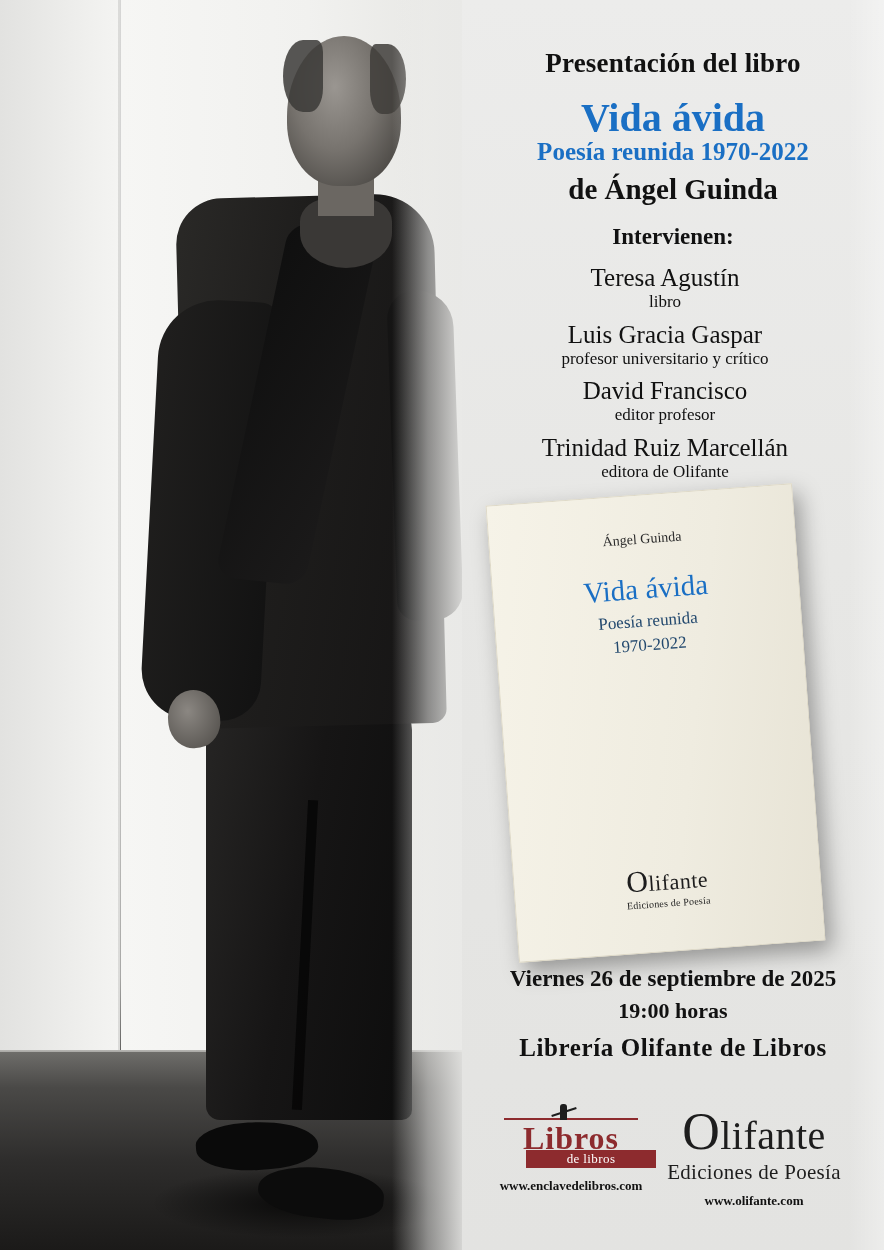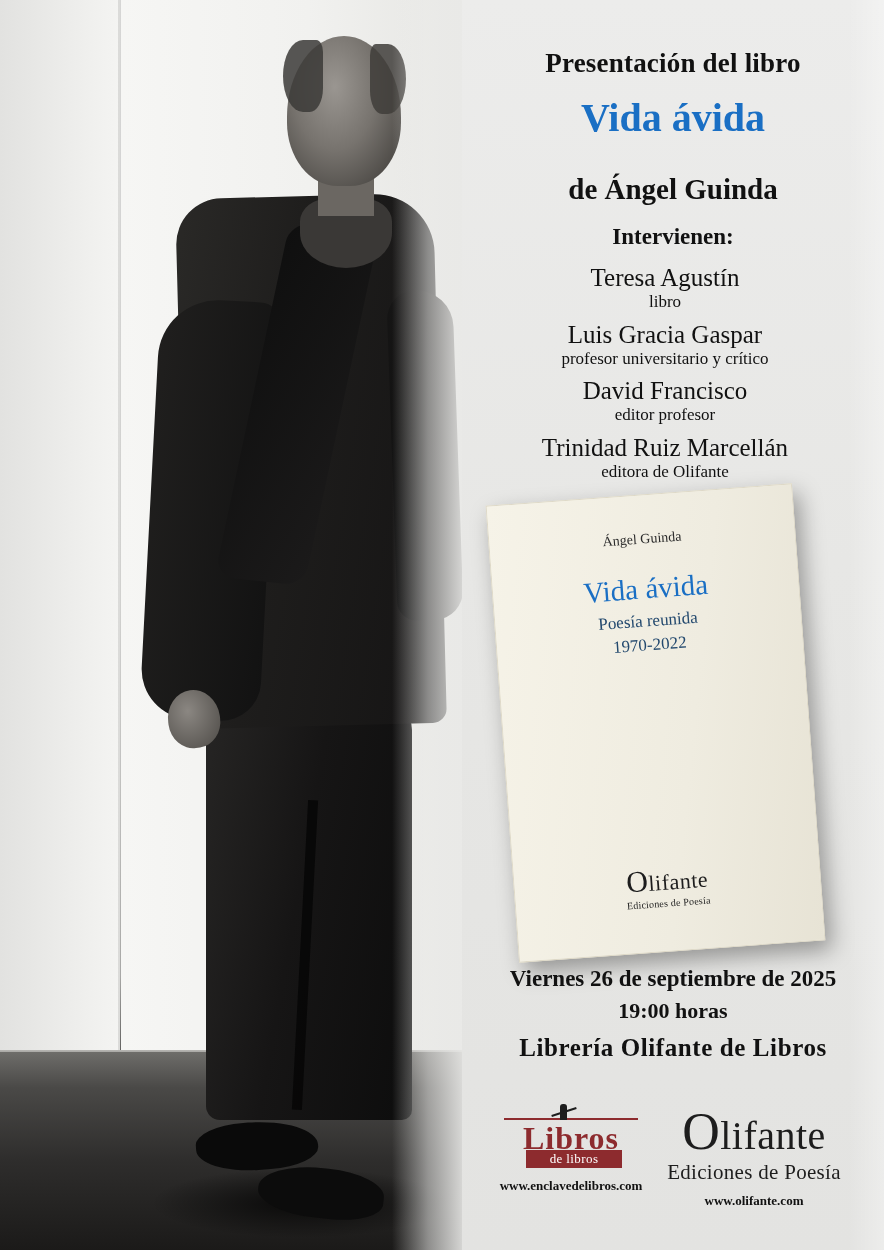--- a/index.html
+++ b/index.html
@@ -342,21 +342,21 @@
     letter-spacing: 1px;
     font-family: "Liberation Serif", serif;
   }
   .enclave-sub {
     position: absolute;
     left: 28px; top: 46px;
     width: 92px;
     font-size: 13px;
     color: #ffffff;
     background: #8d2b2e;
-    padding: 1px 2px;
+    padding: 1px 19px;
     letter-spacing: .4px;
   }
   .enclave-wire {
     position: absolute;
     left: 6px; top: 14px;
     width: 134px;
     height: 2px;
     background: #8d2b2e;
   }
   .enclave-person {
@@ -430,20 +430,21 @@
       <div class="fig-shoe-r"></div>
     </div>
     <div class="photo-fade"></div>
   </div>
 
   <div class="content">
     <div class="poster-bg-right"></div>
 
     <div class="t-presenta">Presentación del libro</div>
     <div class="t-title">Vida ávida</div>
+    <div class="t-subtitle">Poesía reunida 1970-2022</div>
     <div class="t-author">de Ángel Guinda</div>
 
     <div class="t-intervienen">Intervienen:</div>
 
     <div class="speakers">
       <div class="sp-name">Teresa Agustín</div>
       <div class="sp-role">libro</div>
       <div class="sp-name">Luis Gracia Gaspar</div>
       <div class="sp-role">profesor universitario y crítico</div>
       <div class="sp-name">David Francisco</div>

